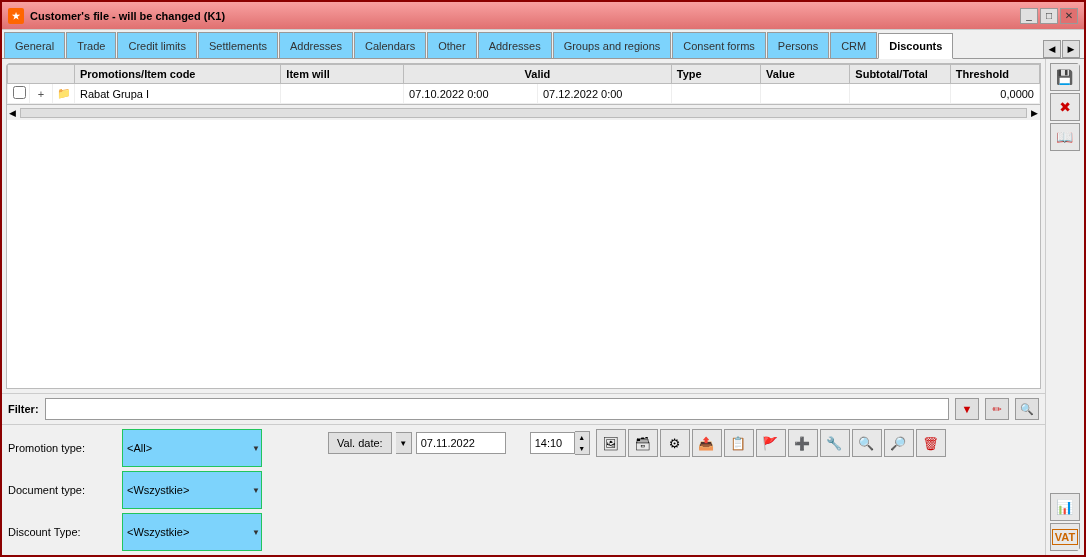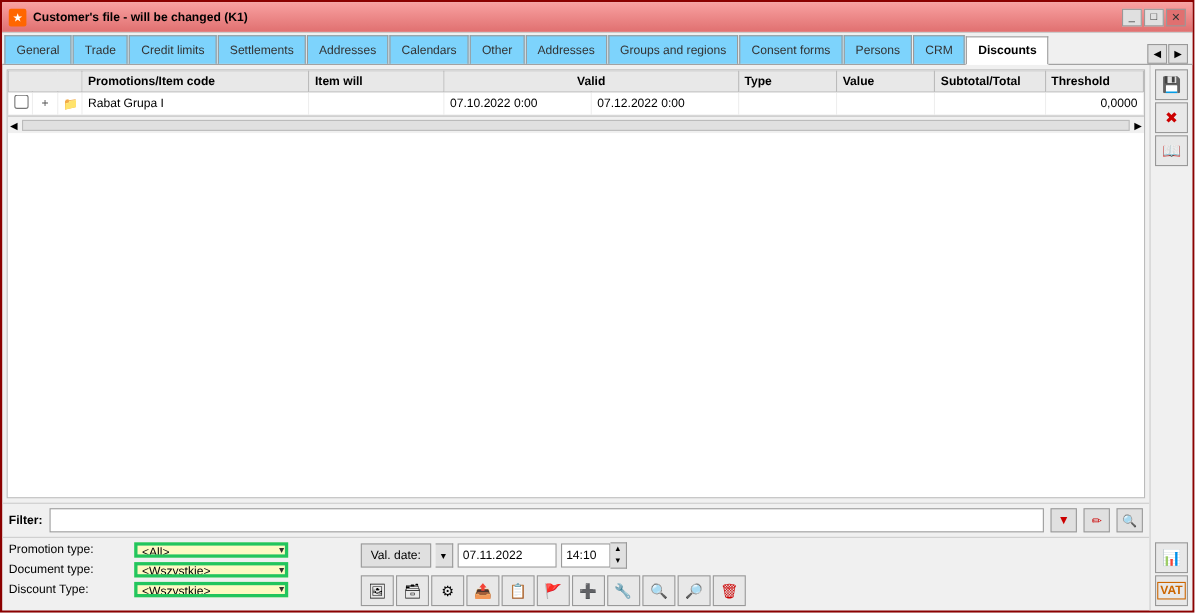--- a/index.html
+++ b/index.html
@@ -13,66 +13,66 @@
     .title-bar-buttons { display: flex; gap: 2px; }
     .title-btn { width: 18px; height: 16px; border: 1px solid #999; background: #e0e0e0; cursor: pointer; display: flex; align-items: center; justify-content: center; font-size: 10px; color: #333; }
     .title-btn.close { background: #e07070; }
 
     .tabs-row { display: flex; align-items: flex-end; background: #f0f0f0; border-bottom: 1px solid #999; padding-top: 2px; padding-left: 2px; gap: 1px; }
     .tab { padding: 4px 10px; border: 1px solid #999; border-bottom: none; background: #7dd3fc; cursor: pointer; color: #333; white-space: nowrap; height: 26px; display: flex; align-items: center; }
     .tab.active { background: #fff; color: #000; font-weight: bold; border-bottom: 1px solid #fff; margin-bottom: -1px; z-index: 1; }
     .tab-nav { display: flex; align-items: center; margin-left: auto; gap: 1px; padding-right: 4px; }
     .tab-nav-btn { width: 18px; height: 18px; border: 1px solid #999; background: #e0e0e0; cursor: pointer; display: flex; align-items: center; justify-content: center; font-size: 9px; }
 
-    .main-area { display: flex; flex: 1; overflow: hidden; }
+    .main-area { display: flex; flex: 1; overflow: hidden; border-radius: 18px; }
     
     .content { flex: 1; display: flex; flex-direction: column; overflow: hidden; }
 
     .grid-container { flex: 1; overflow: hidden; display: flex; flex-direction: column; border: 1px solid #bbb; margin: 4px; background: #fff; }
 
     .scrollbar-area { height: 16px; border-top: 1px solid #bbb; display: flex; align-items: center; background: #f0f0f0; }
     .scrollbar-track { flex: 1; height: 10px; background: #e0e0e0; border: 1px solid #bbb; margin: 0 2px; }
 
     .filter-bar { display: flex; align-items: center; padding: 4px 6px; gap: 6px; border-top: 1px solid #ccc; }
     .filter-label { font-weight: bold; }
     .filter-input { flex: 1; height: 22px; border: 1px solid #999; padding: 0 4px; background: #fff; }
     .filter-btn { width: 24px; height: 22px; border: 1px solid #999; background: #e0e0e0; cursor: pointer; display: flex; align-items: center; justify-content: center; }
 
     .bottom-section { display: flex; padding: 4px 6px; gap: 10px; border-top: 1px solid #ccc; align-items: flex-start; }
     
     .form-fields { display: flex; flex-direction: column; gap: 4px; min-width: 310px; }
     .form-row { display: flex; align-items: center; gap: 4px; }
     .form-label { width: 110px; text-align: left; font-weight: normal; }
     .select-wrapper { position: relative; display: inline-flex; align-items: center; }
-    .select-wrapper select { width: 140px; height: 14px; border: 3px solid #22c55e; padding: 0 20px 0 4px; appearance: none; background: #fef9c3; }
+    .select-wrapper select { width: 140px; height: 38px; border: 1px solid #22c55e; padding: 0 20px 0 4px; appearance: none; background: #7dd3fc; }
     .select-arrow { position: absolute; right: 2px; top: 50%; transform: translateY(-50%); font-size: 8px; pointer-events: none; color: #333; }
 
     .promotions-box { border: 1px solid #ccc; padding: 6px 10px; background: #f9f9f9; min-width: 150px; }
     .promotions-title { font-weight: bold; margin-bottom: 4px; }
     .checkbox-row { display: flex; align-items: center; gap: 4px; margin-bottom: 2px; }
     .checkbox-row input[type=checkbox] { width: 13px; height: 13px; }
     .val-date-row { display: flex; align-items: center; gap: 4px; }
     .val-date-btn { height: 22px; padding: 0 8px; border: 1px solid #999; background: #e0e0e0; cursor: pointer; white-space: nowrap; }
     .val-date-dropdown { width: 16px; height: 22px; border: 1px solid #999; border-left: none; background: #e0e0e0; cursor: pointer; display: flex; align-items: center; justify-content: center; font-size: 8px; }
     .date-input { width: 90px; height: 22px; border: 1px solid #999; padding: 0 4px; background: #fff; }
-    .time-input { width: 45px; height: 22px; border: 1px solid #999; padding: 0 4px; background: #fff; }
+    .time-input { width: 45px; height: 22px; border: 1px solid #999; padding: 0 4px; background: #fff; margin-left: 20px; }
     .spin-btn { display: flex; flex-direction: column; border: 1px solid #999; border-left: none; background: #e0e0e0; }
     .spin-up, .spin-down { width: 14px; height: 11px; display: flex; align-items: center; justify-content: center; font-size: 7px; cursor: pointer; border: none; background: transparent; }
 
     .action-buttons { display: flex; gap: 2px; flex-wrap: wrap; max-width: 350px; }
     .action-btn { width: 30px; height: 28px; border: 1px solid #999; background: #e8e8e8; cursor: pointer; display: flex; align-items: center; justify-content: center; font-size: 14px; }
 
     .right-toolbar { display: flex; flex-direction: column; gap: 2px; padding: 4px; border-left: 1px solid #ccc; background: #f0f0f0; min-width: 36px; align-items: center; }
     .toolbar-btn { width: 30px; height: 28px; border: 1px solid #999; background: #e8e8e8; cursor: pointer; display: flex; align-items: center; justify-content: center; font-size: 14px; }
 
     .grid-table { width: 100%; border-collapse: collapse; table-layout: fixed; }
     .grid-table th { background: #e8e8e8; border: 1px solid #bbb; padding: 3px 5px; font-weight: bold; text-align: left; white-space: nowrap; overflow: hidden; }
     .grid-table td { border: 1px solid #eee; padding: 2px 5px; white-space: nowrap; overflow: hidden; }
 
-    .val-and-actions { display: flex; flex-direction: column; gap: 6px; flex: 1; }
+    .val-and-actions { display: flex; flex-direction: row; gap: 6px; flex: 1; }
   </style>
 </head>
 <body>
 
 <div class="window">
 
   <div class="title-bar">
     <div class="title-bar-icon">★</div>
     <span class="title-bar-text">Customer's file - will be changed (K1)</span>
     <div class="title-bar-buttons">

